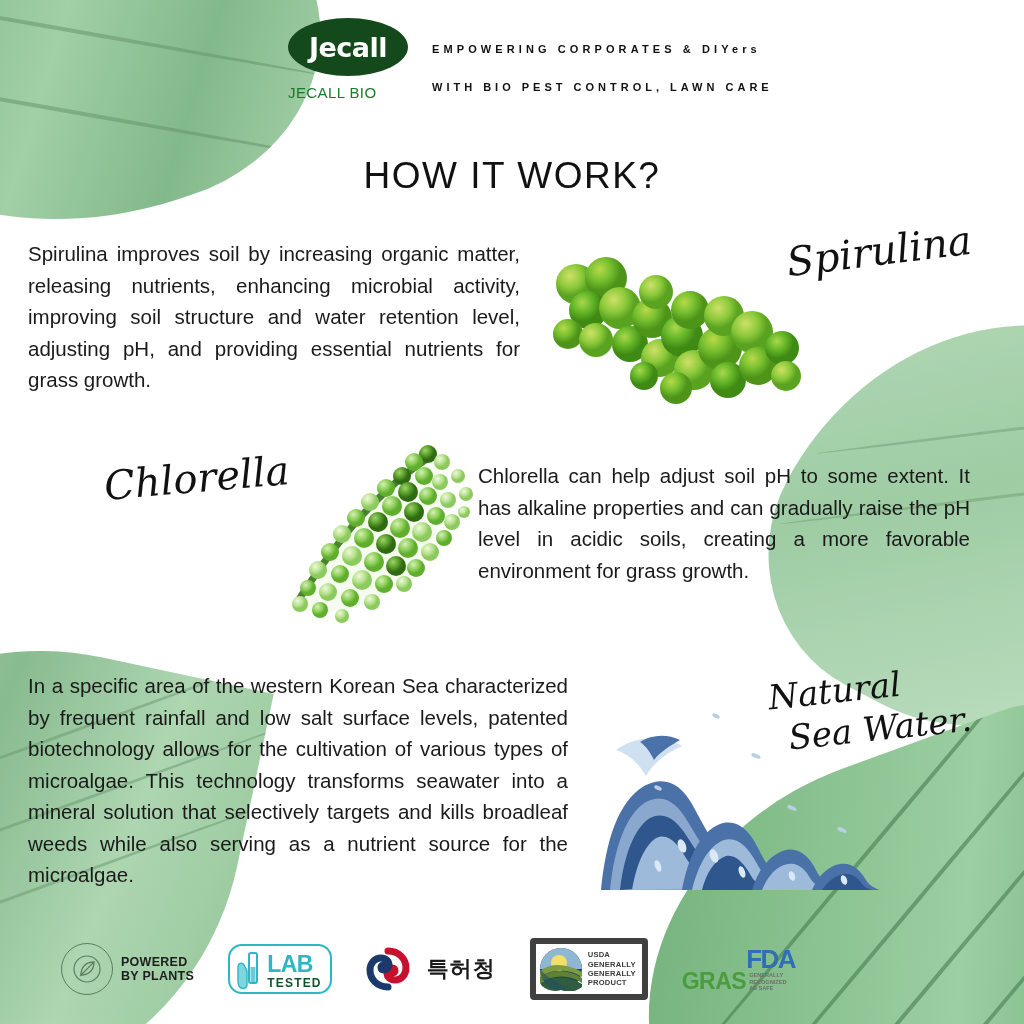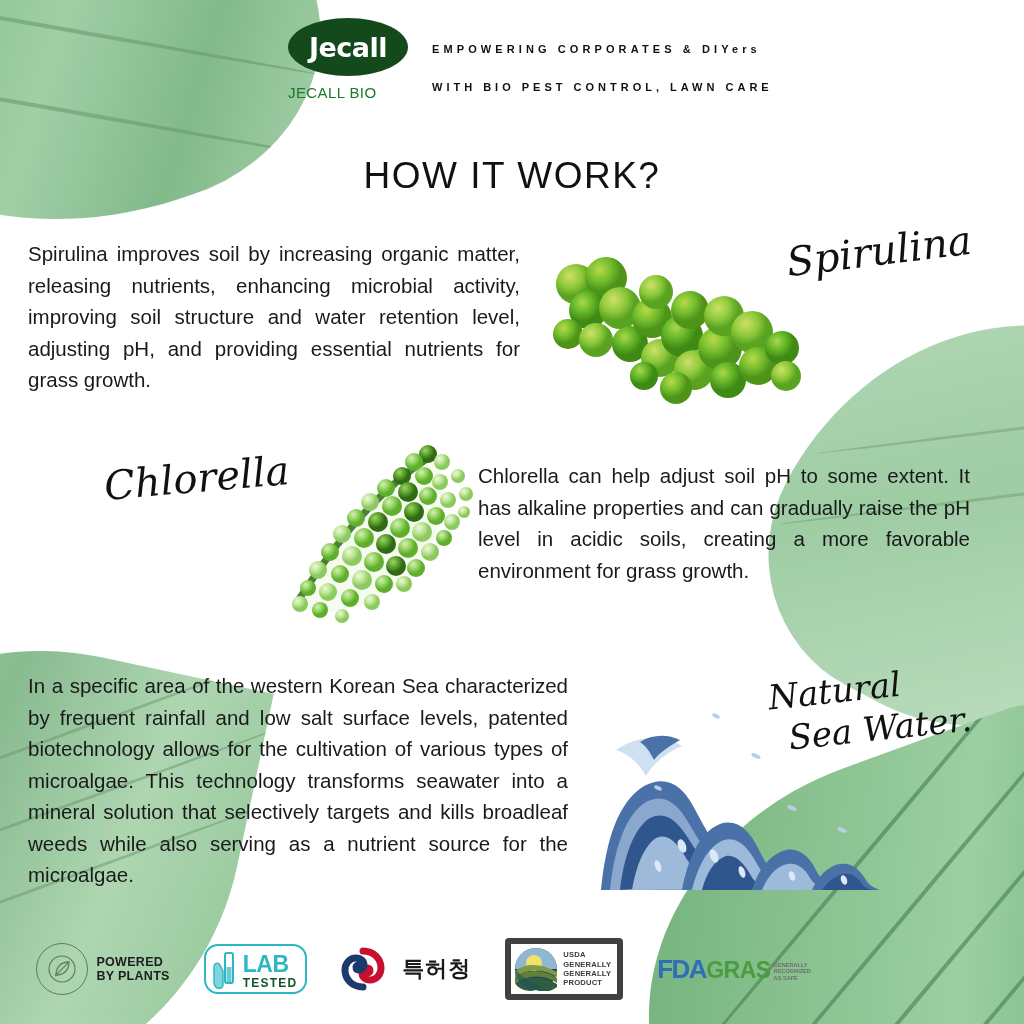--- a/index.html
+++ b/index.html
@@ -116,21 +116,21 @@
   }
   .lab-words{line-height:1;}
   .lab-big{font-size:23px;font-weight:bold;color:#2bb7c4;letter-spacing:-.5px;display:block;}
   .lab-small{font-size:12px;font-weight:bold;color:#14532d;letter-spacing:1.2px;display:block;margin-top:1px;}
 
   .kipo-text{font-size:22px;font-weight:bold;color:#1a1a1a;margin-left:17px;letter-spacing:1px;}
 
   .usda-box{border:6px solid #404040;border-radius:4px;display:flex;align-items:center;gap:5px;padding:3px 6px 3px 3px;background:#fff;}
   .usda-text{font-size:7.6px;font-weight:bold;color:#3b3b3b;line-height:9.4px;letter-spacing:.2px;}
 
-  .fda-box{display:flex;flex-direction:row;align-items:flex-end;}
+  .fda-box{display:flex;flex-direction:column;align-items:flex-end;}
   .fda-top{font-size:26px;font-weight:bold;color:#2e6fb7;letter-spacing:-1.5px;line-height:24px;
            font-family:"Liberation Sans", sans-serif;}
   .fda-bottom{display:flex;align-items:flex-end;gap:3px;}
   .gras{font-size:23px;font-weight:bold;color:#4a9c3f;letter-spacing:-.5px;line-height:21px;}
   .gras-note{font-size:5.6px;color:#6d6d6d;line-height:6.4px;font-weight:bold;width:46px;}
 </style>
 </head>
 <body>
 
 <div id="poster">

